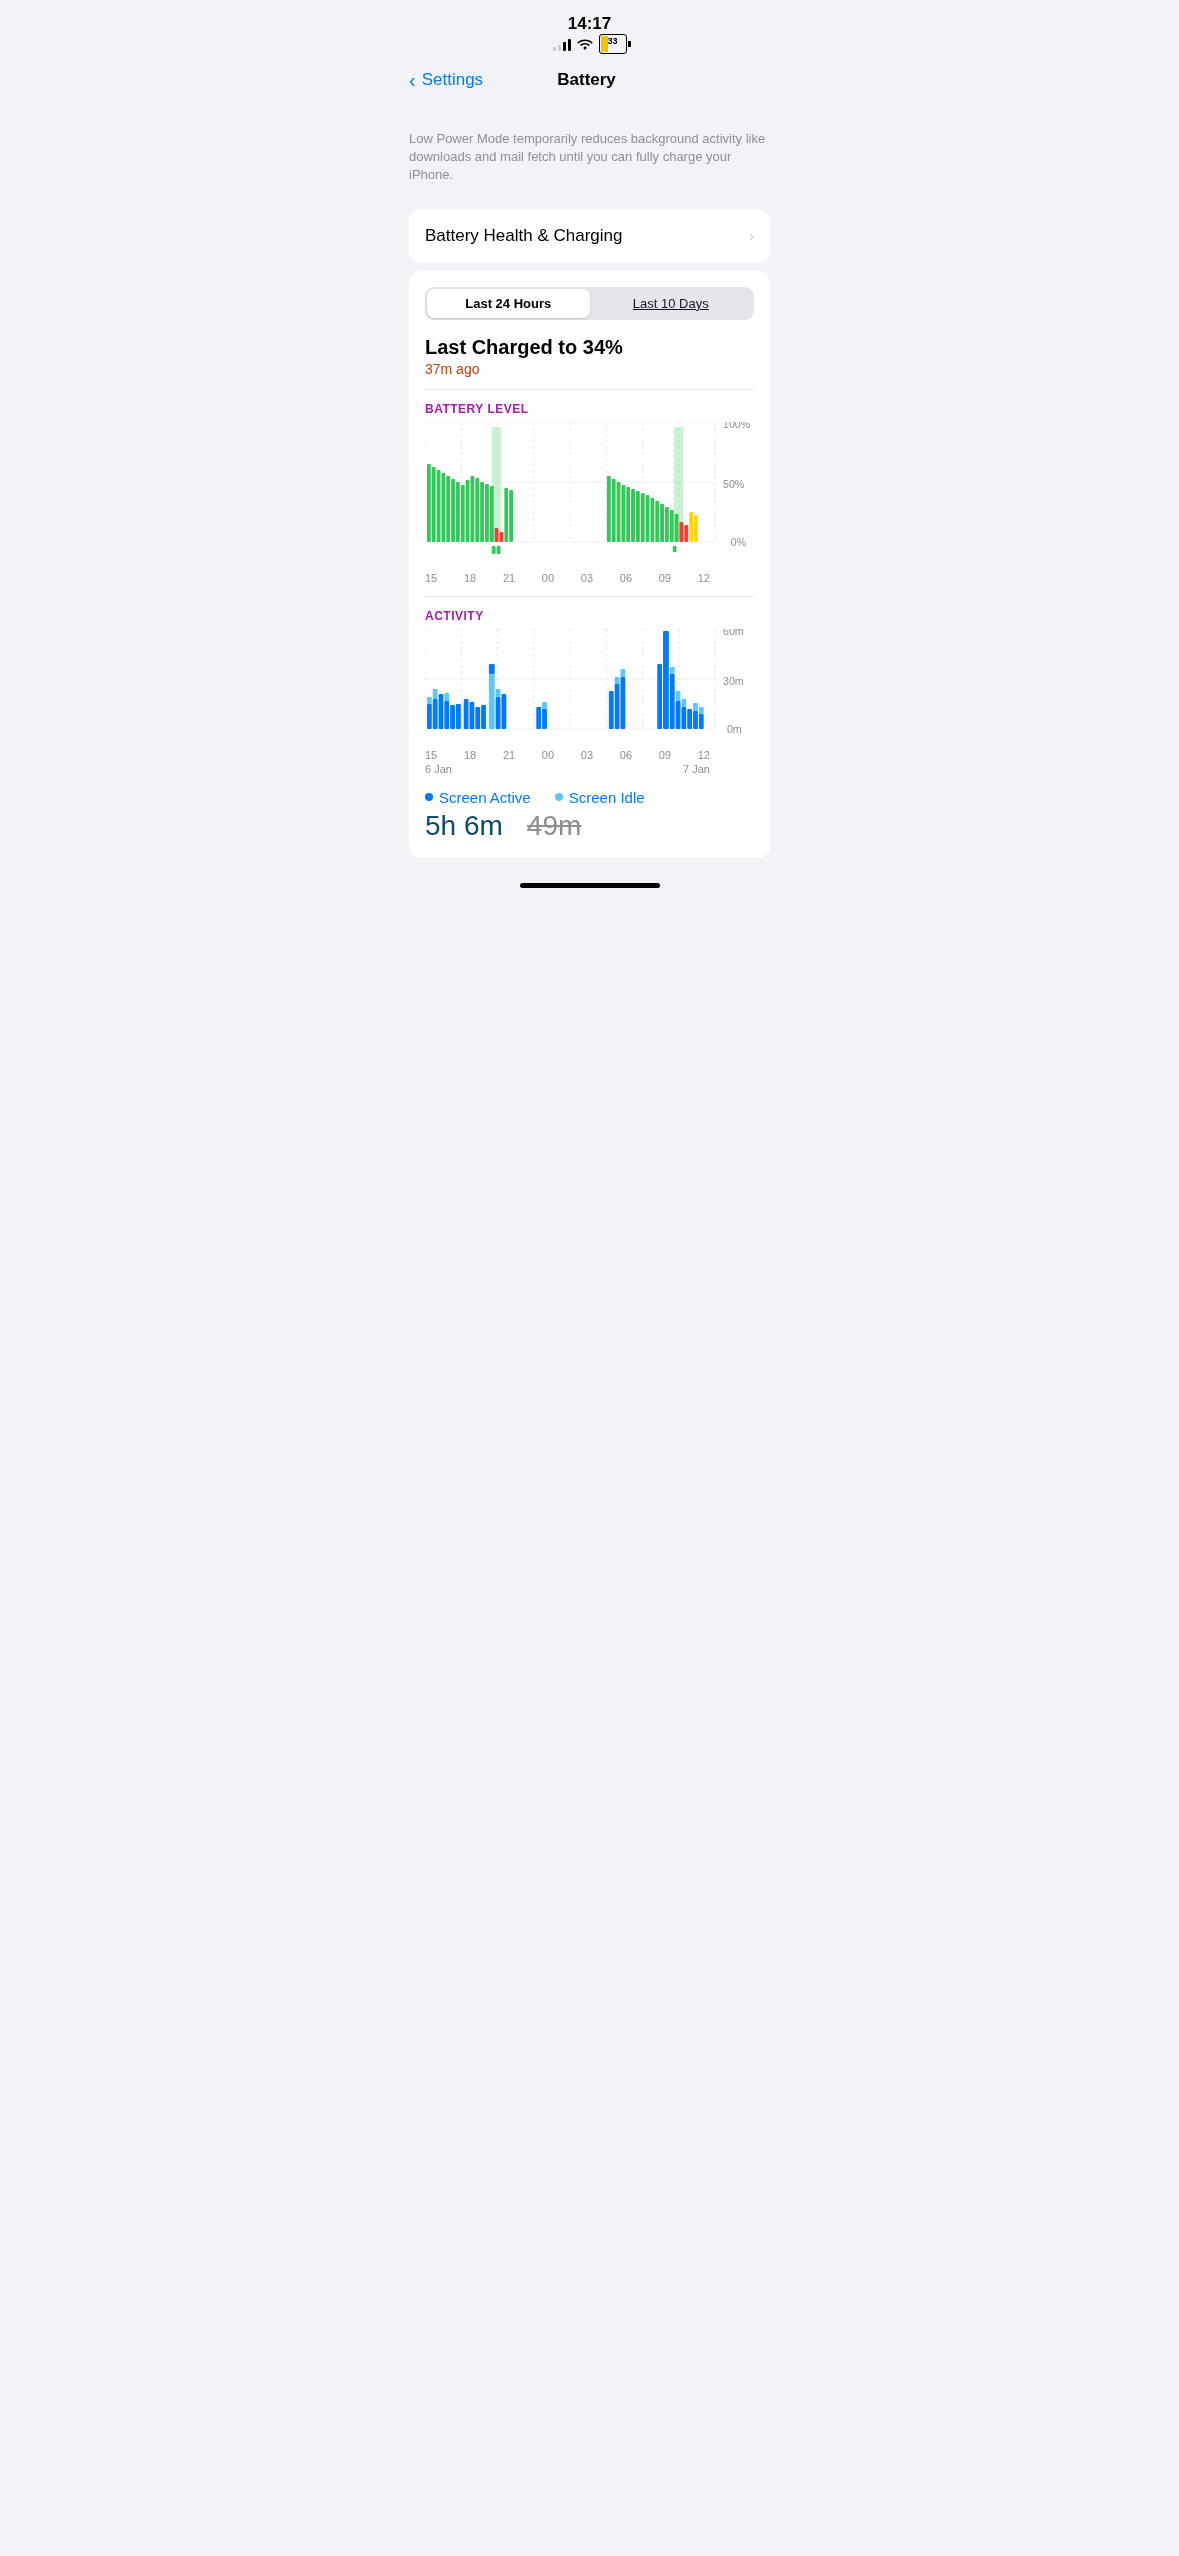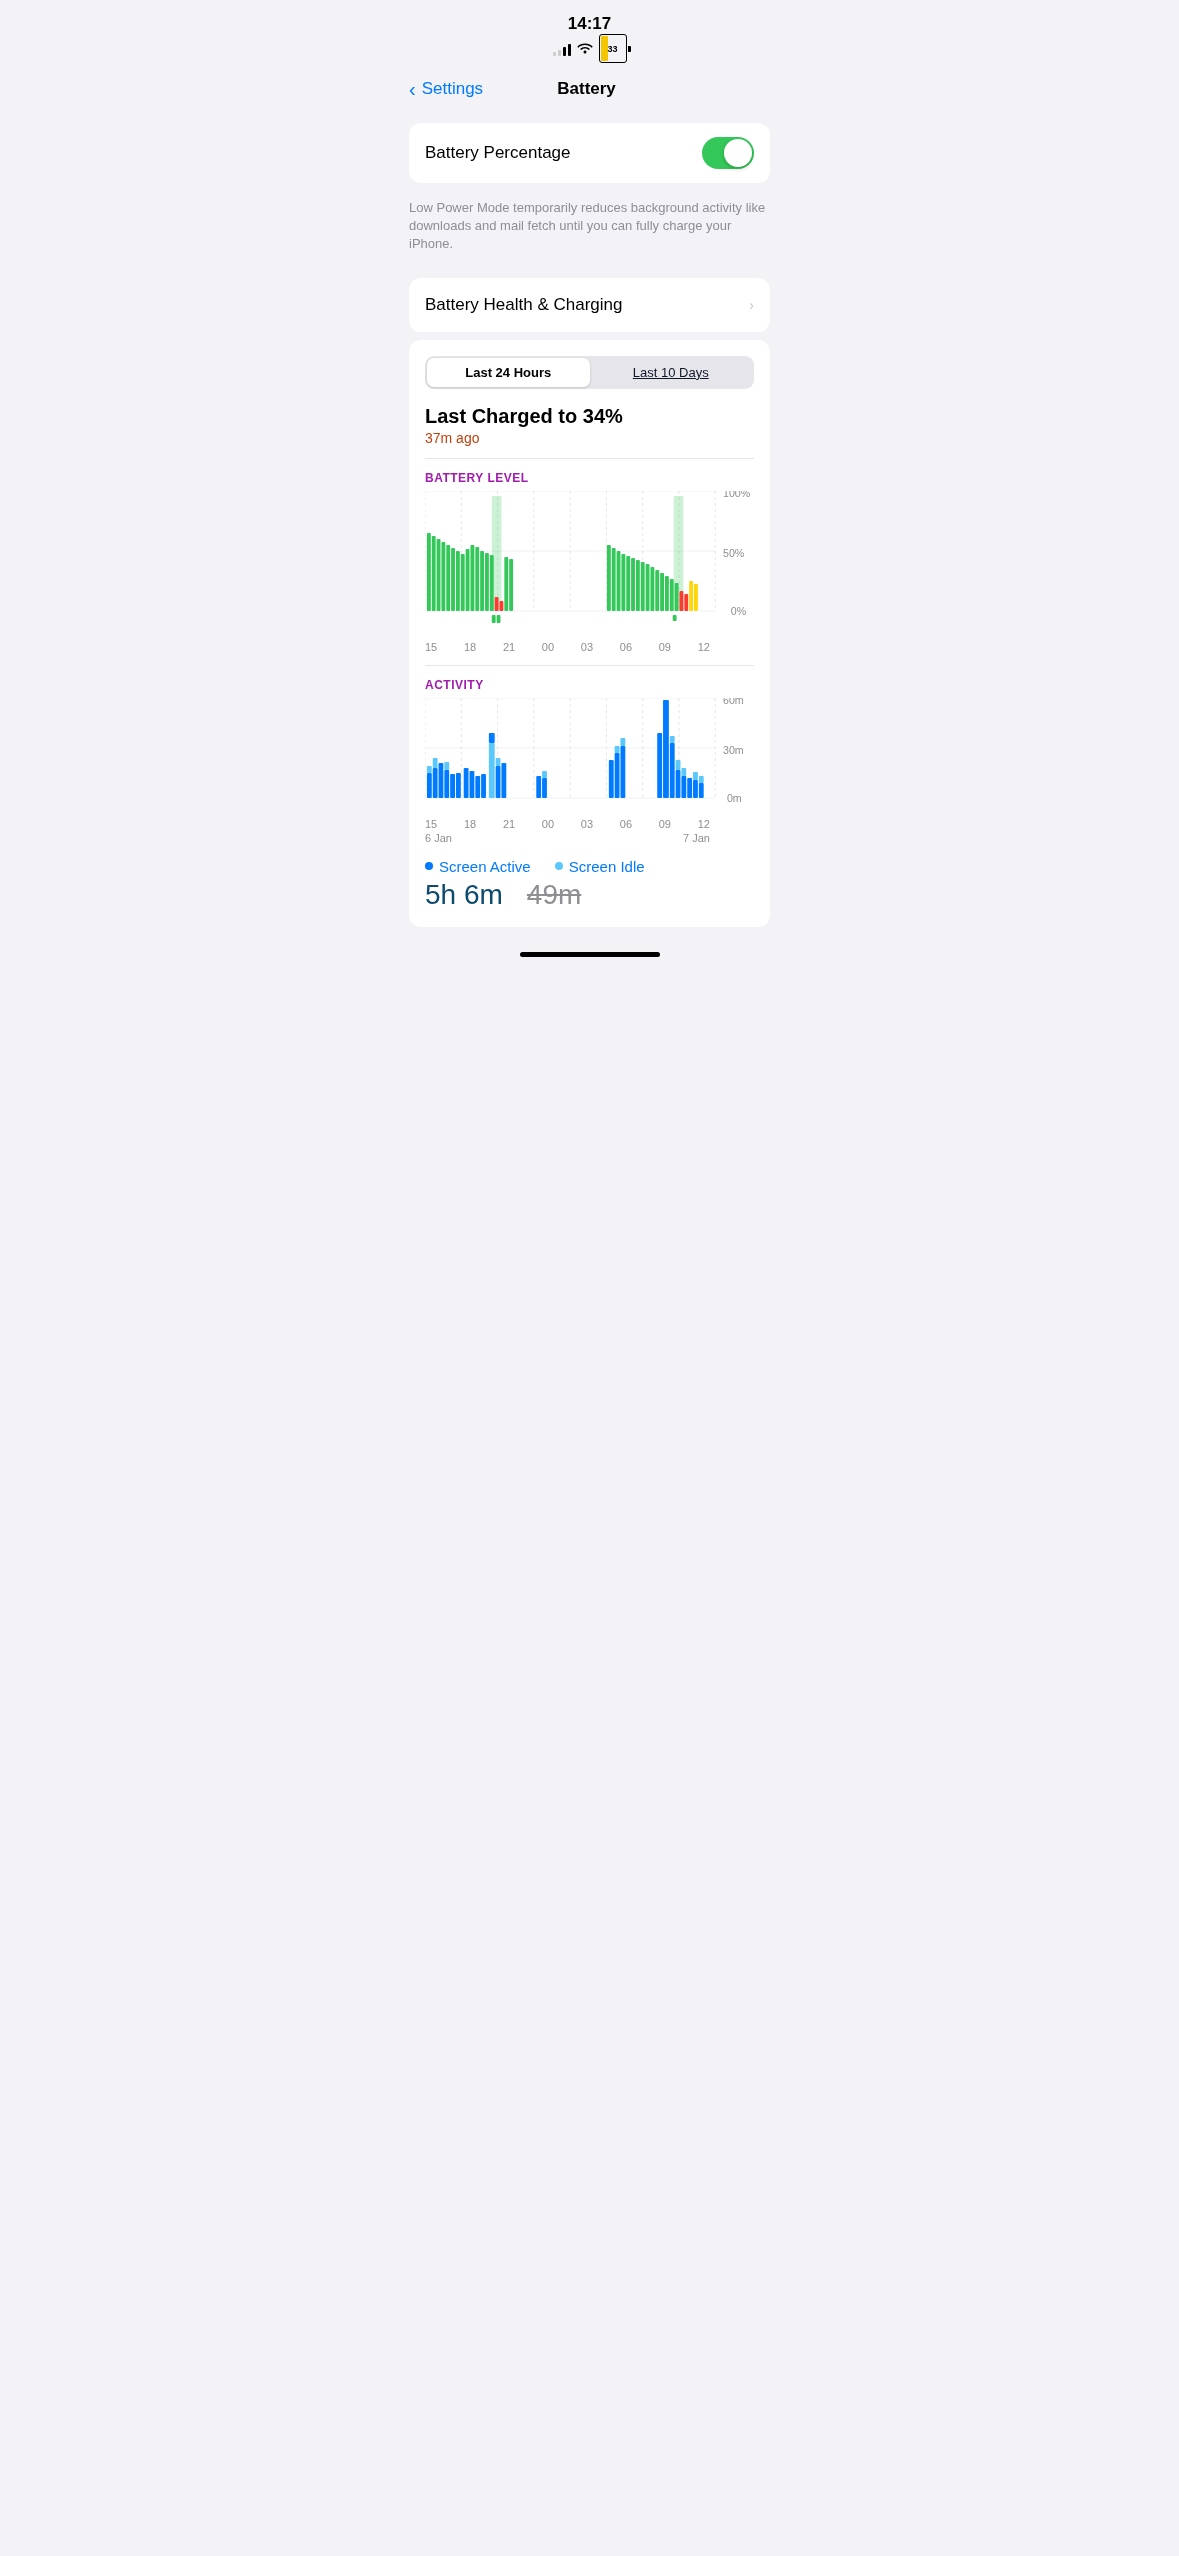--- a/index.html
+++ b/index.html
@@ -57,26 +57,26 @@
     }
 
     .battery-status {
       display: flex;
       align-items: center;
       gap: 2px;
     }
 
     .battery-icon {
       width: 28px;
-      height: 29px;
+      height: 20px;
       border: 1.5px solid #000;
       border-radius: 3px;
       position: relative;
       display: flex;
-      align-items: center;
+      align-items: flex-start;
       padding: 1px;
     }
 
     .battery-icon::after {
       content: '';
       position: absolute;
       right: -5px;
       top: 50%;
       transform: translateY(-50%);
       width: 3px;
@@ -347,26 +347,20 @@
 
 <div class="nav-bar">
   <div class="back-button">
     <span class="back-chevron">‹</span>
     <span style="color:#007aff;font-size:17px;">Settings</span>
   </div>
   <div class="nav-title">Battery</div>
 </div>
 
 <div class="section">
-  <div class="section-row">
-    <span class="row-label">Battery Percentage</span>
-    <div class="toggle on">
-      <div class="toggle-thumb"></div>
-    </div>
-  </div>
 </div>
 
 <div class="section-footer">Low Power Mode temporarily reduces background activity like downloads and mail fetch until you can fully charge your iPhone.</div>
 
 <div class="section">
   <div class="section-row">
     <span class="row-label">Battery Health &amp; Charging</span>
     <span class="chevron-right">›</span>
   </div>
 </div>

